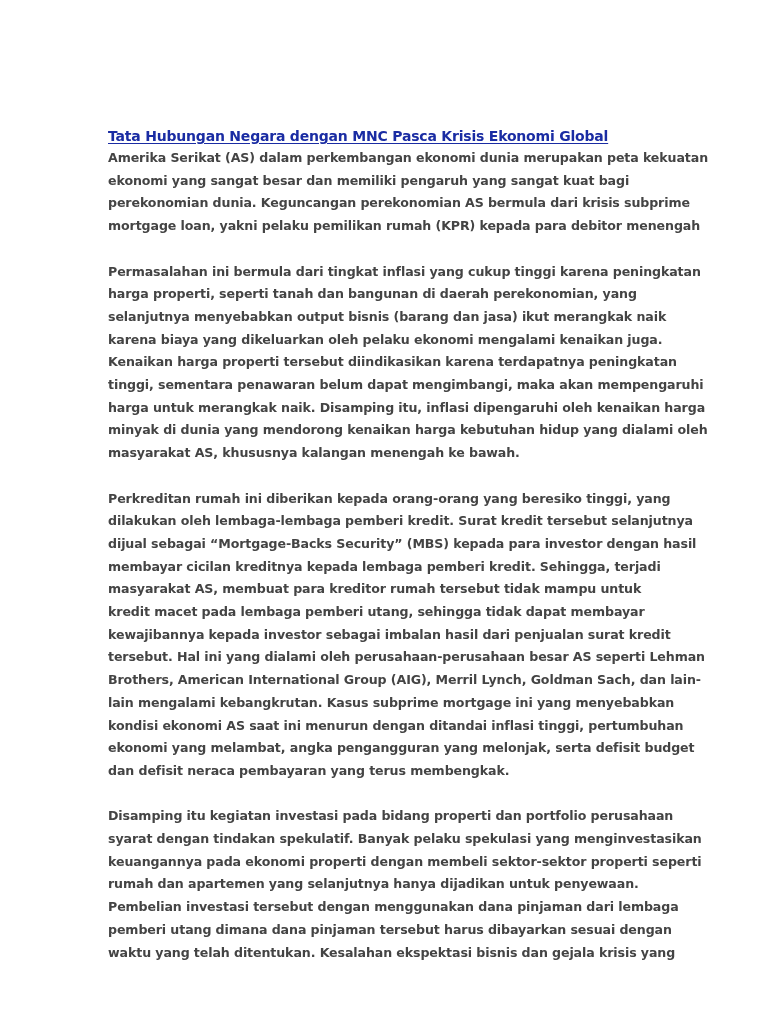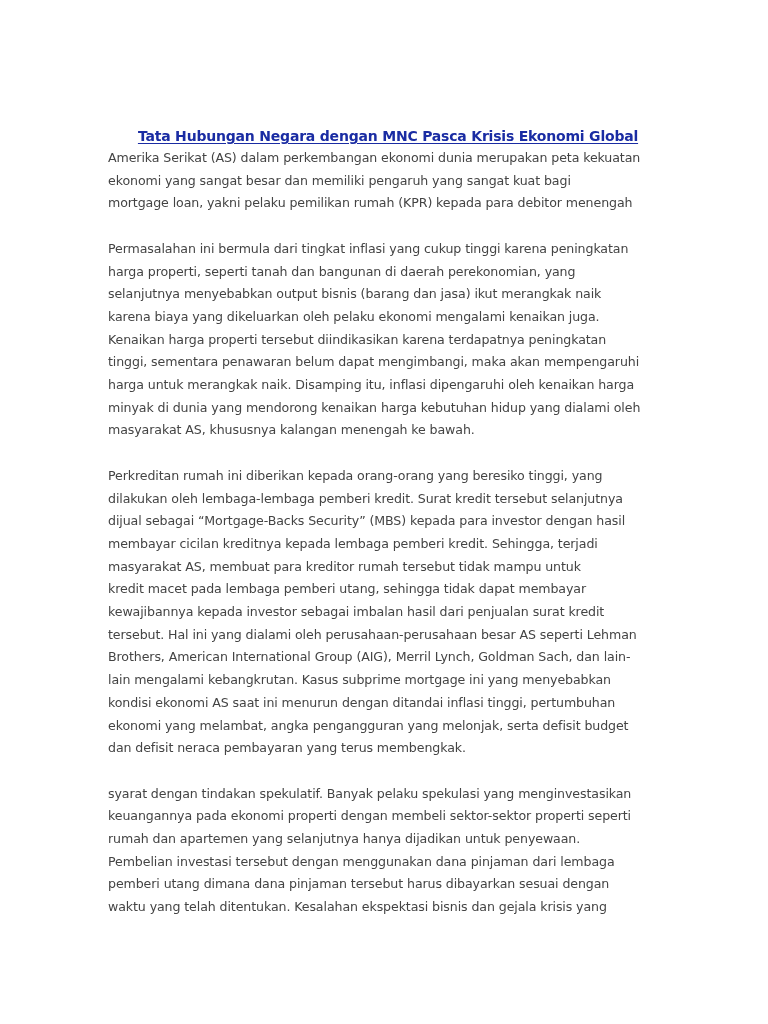--- a/index.html
+++ b/index.html
@@ -36,41 +36,42 @@
       display: block;
       font-size: 14px;
       font-weight: bold;
       color: #1a2ca3;
       text-decoration: underline;
       text-underline-offset: 2px;
       line-height: 24px;
       margin: 0 0 -1px 0;
       letter-spacing: -0.2px;
       cursor: pointer;
-      text-align: center;
     }
     .para {
       margin: 0 0 22.7px 0;
       white-space: normal;
+      font-weight: bold;
     }
     .line {
       display: block;
       white-space: nowrap;
     }
   </style>
 </head>
 <body>
 
 <div class="page">
   <div class="content">
     <a class="title">Tata Hubungan Negara dengan MNC Pasca Krisis Ekonomi Global</a>
 
     <div class="para">
       <span class="line">Amerika Serikat (AS) dalam perkembangan ekonomi dunia merupakan peta kekuatan</span>
       <span class="line">ekonomi yang sangat besar dan memiliki pengaruh yang sangat kuat bagi</span>
+      <span class="line">perekonomian dunia. Keguncangan perekonomian AS bermula dari krisis subprime</span>
       <span class="line">mortgage loan, yakni pelaku pemilikan rumah (KPR) kepada para debitor menengah</span>
     </div>
 
     <div class="para">
       <span class="line">Permasalahan ini bermula dari tingkat inflasi yang cukup tinggi karena peningkatan</span>
       <span class="line">harga properti, seperti tanah dan bangunan di daerah perekonomian, yang</span>
       <span class="line">selanjutnya menyebabkan output bisnis (barang dan jasa) ikut merangkak naik</span>
       <span class="line">karena biaya yang dikeluarkan oleh pelaku ekonomi mengalami kenaikan juga.</span>
       <span class="line">Kenaikan harga properti tersebut diindikasikan karena terdapatnya peningkatan</span>
       <span class="line">tinggi, sementara penawaran belum dapat mengimbangi, maka akan mempengaruhi</span>
@@ -89,20 +90,21 @@
       <span class="line">kewajibannya kepada investor sebagai imbalan hasil dari penjualan surat kredit</span>
       <span class="line">tersebut. Hal ini yang dialami oleh perusahaan-perusahaan besar AS seperti Lehman</span>
       <span class="line">Brothers, American International Group (AIG), Merril Lynch, Goldman Sach, dan lain-</span>
       <span class="line">lain mengalami kebangkrutan. Kasus subprime mortgage ini yang menyebabkan</span>
       <span class="line">kondisi ekonomi AS saat ini menurun dengan ditandai inflasi tinggi, pertumbuhan</span>
       <span class="line">ekonomi yang melambat, angka pengangguran yang melonjak, serta defisit budget</span>
       <span class="line">dan defisit neraca pembayaran yang terus membengkak.</span>
     </div>
 
     <div class="para">
+      <span class="line">Disamping itu kegiatan investasi pada bidang properti dan portfolio perusahaan</span>
       <span class="line">syarat dengan tindakan spekulatif. Banyak pelaku spekulasi yang menginvestasikan</span>
       <span class="line">keuangannya pada ekonomi properti dengan membeli sektor-sektor properti seperti</span>
       <span class="line">rumah dan apartemen yang selanjutnya hanya dijadikan untuk penyewaan.</span>
       <span class="line">Pembelian investasi tersebut dengan menggunakan dana pinjaman dari lembaga</span>
       <span class="line">pemberi utang dimana dana pinjaman tersebut harus dibayarkan sesuai dengan</span>
       <span class="line">waktu yang telah ditentukan. Kesalahan ekspektasi bisnis dan gejala krisis yang</span>
     </div>
   </div>
 </div>
 

